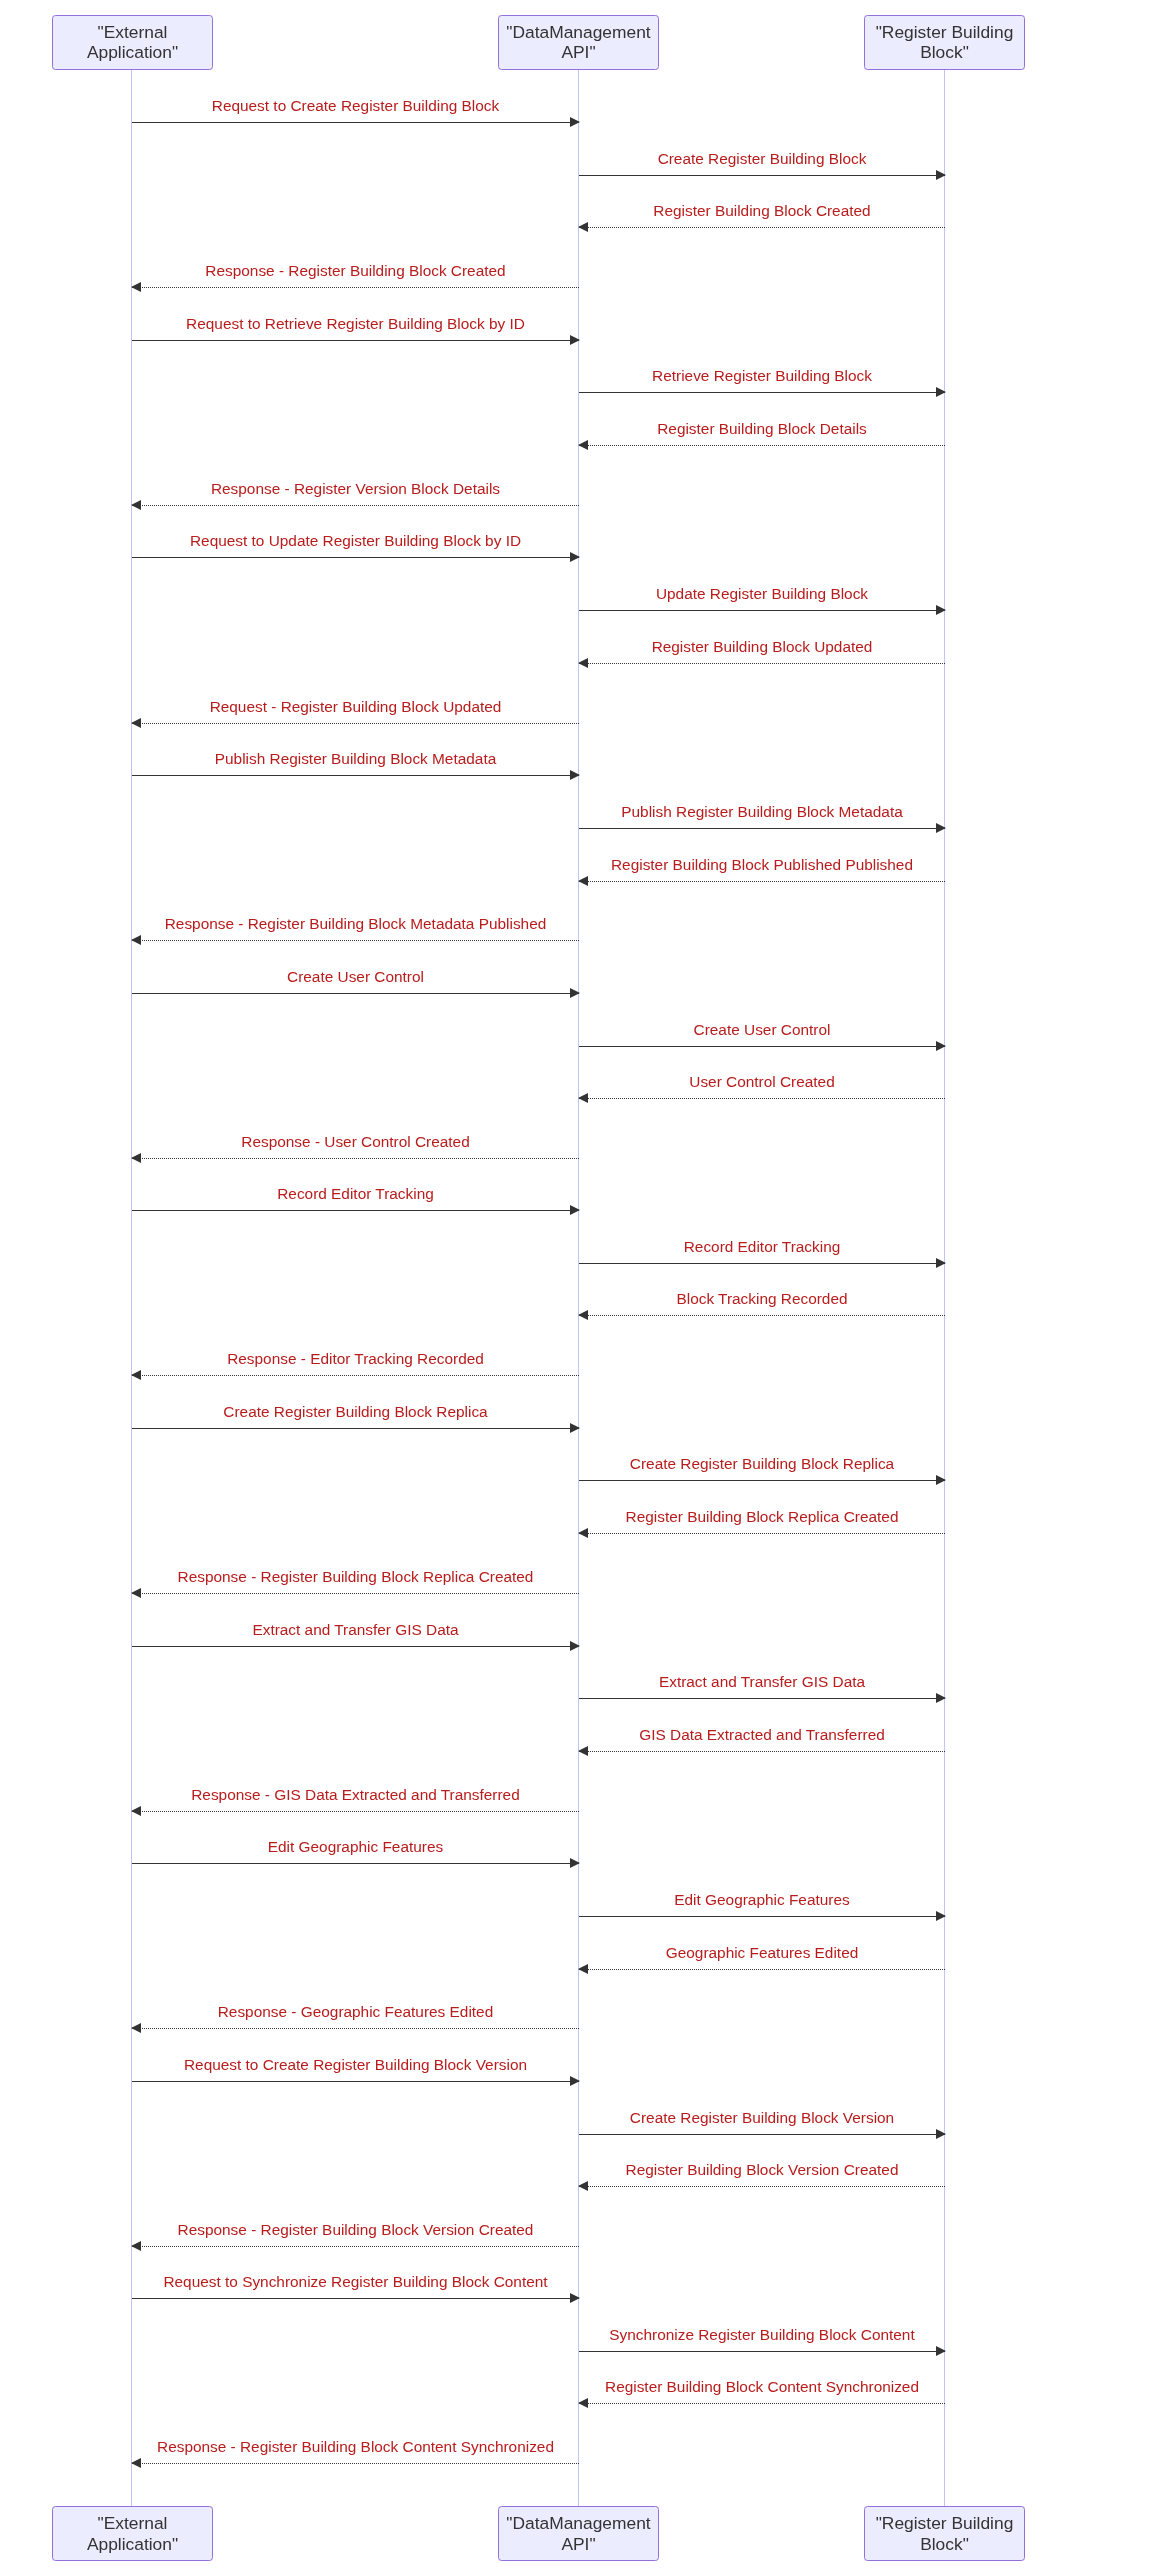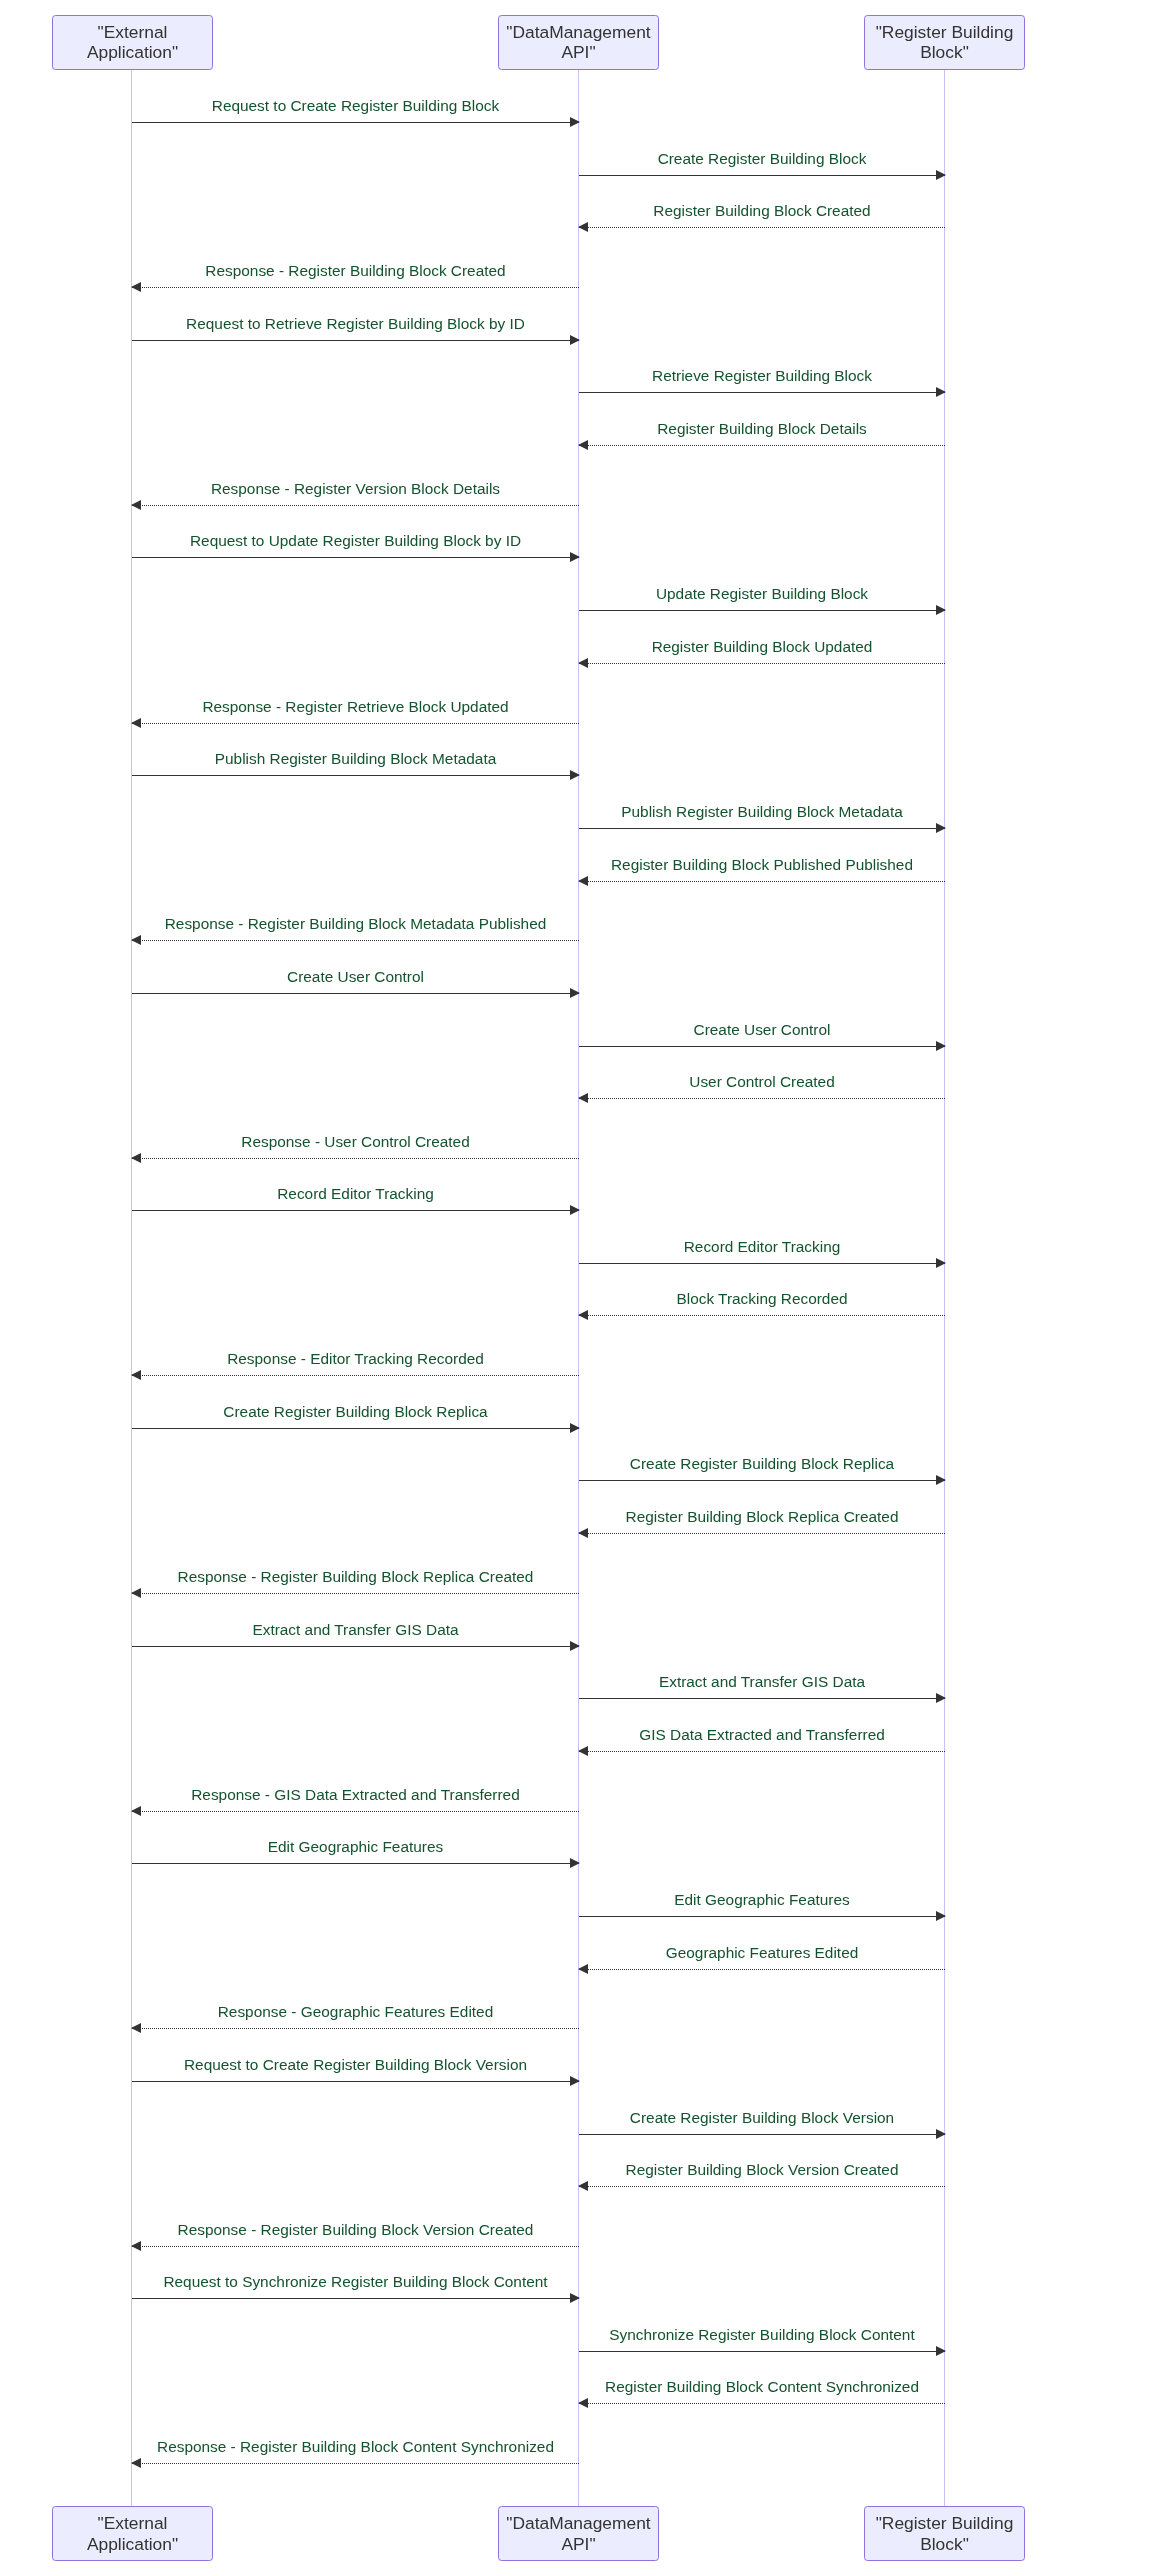--- a/index.html
+++ b/index.html
@@ -74,21 +74,21 @@
     border-right:10px solid #333333;
   }
   .msg .label{
     position:absolute;
     left:0;
     width:100%;
     bottom:7.4px;
     text-align:center;
     font-size:15.4px;
     line-height:1.1;
-    color:#14532d;
+    color:#b91c1c;
     white-space:nowrap;
   }
 </style>
 </head>
 <body>
 
 <div id="diagram">
     <div class="lifeline" style="left: 131px; top: 70px; height: 2436px;"></div>
     <div class="lifeline" style="left: 578px; top: 70px; height: 2436px;"></div>
     <div class="lifeline" style="left: 944px; top: 70px; height: 2436px;"></div>
@@ -161,21 +161,21 @@
       <div class="label">Update Register Building Block</div>
     </div>
     <div class="msg to-left dashed" style="left: 579px; width: 366px; top: 663px;">
       <div class="line"></div>
       <div class="head"></div>
       <div class="label">Register Building Block Updated</div>
     </div>
     <div class="msg to-left dashed" style="left: 132px; width: 447px; top: 723px;">
       <div class="line"></div>
       <div class="head"></div>
-      <div class="label">Response - Register Retrieve Block Updated</div>
+      <div class="label">Request - Register Building Block Updated</div>
     </div>
     <div class="msg to-right" style="left: 132px; width: 447px; top: 775px;">
       <div class="line"></div>
       <div class="head"></div>
       <div class="label">Publish Register Building Block Metadata</div>
     </div>
     <div class="msg to-right" style="left: 579px; width: 366px; top: 828px;">
       <div class="line"></div>
       <div class="head"></div>
       <div class="label">Publish Register Building Block Metadata</div>

